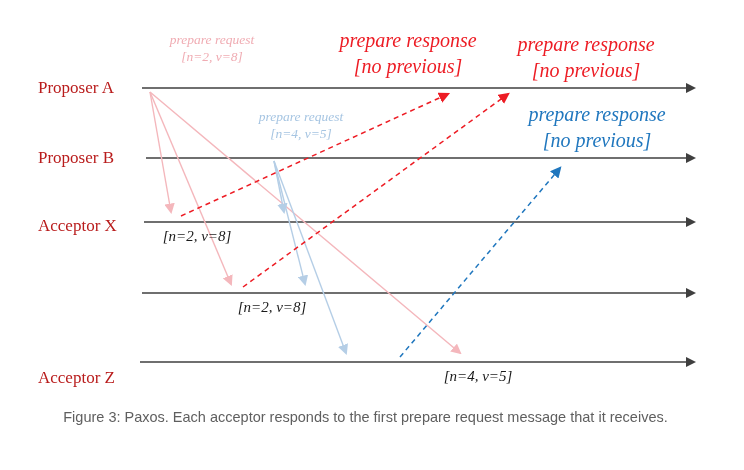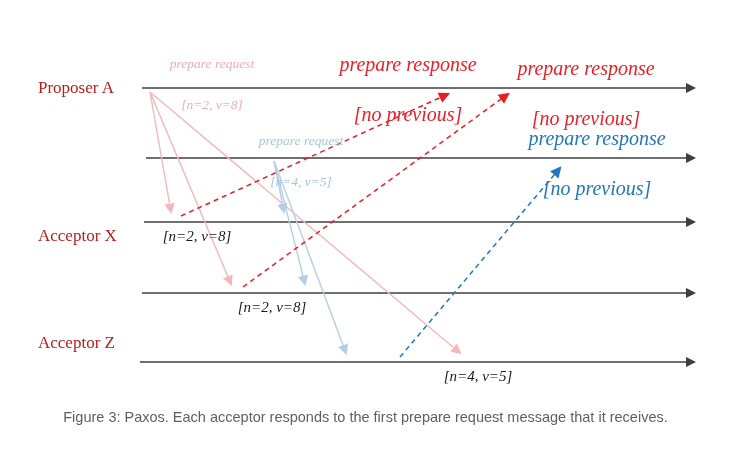--- a/index.html
+++ b/index.html
@@ -17,21 +17,21 @@
     position:absolute; left:38px; transform:translateY(-50%);
     font-size:17px; color:#b91c1c; white-space:nowrap;
     font-family:"Liberation Serif", serif;
   }
 
   .annot {
     position:absolute; transform:translateX(-50%);
     text-align:center; font-style:italic; white-space:nowrap;
     font-family:"Liberation Serif", serif;
   }
-  .annot div { white-space:nowrap;margin-top:24px; }
+  .annot div { white-space:nowrap; }
 
   .req-a-text { color:#f0acb3; font-size:13.5px; line-height:17px; }
   .req-b-text { color:#a6c5e2; font-size:13.5px; line-height:17px; }
   .resp-red  { color:#ed1c24; font-size:20px; line-height:26px; }
   .resp-blue { color:#2077be; font-size:20px; line-height:26px; }
   .accepted  { color:#1a1a1a; font-size:15px; line-height:18px; }
 
   
   .tl { stroke:#3f3f3f; stroke-width:1.3; }
   .ra { stroke:#f4b7bc; stroke-width:1.4; }
@@ -85,22 +85,23 @@
     <line class="rb" x1="274" y1="161" x2="305" y2="284" marker-end="url(#ah-lblue)"></line>
     <line class="rb" x1="274" y1="161" x2="346" y2="353" marker-end="url(#ah-lblue)"></line>
 
     <line class="da" x1="181" y1="216" x2="448" y2="94" marker-end="url(#ah-red)"></line>
     <line class="da" x1="243" y1="287" x2="508" y2="94" marker-end="url(#ah-red)"></line>
 
     <line class="db" x1="400" y1="357" x2="560" y2="168" marker-end="url(#ah-blue)"></line>
   </svg>
 
   <div class="lane-label" style="top:88px">Proposer A</div>
-  <div class="lane-label" style="top:236px">Acceptor X</div>
-  <div class="lane-label" style="top:343px">Acceptor Z</div>
+  <div class="lane-label" style="top:158px">Proposer B</div>
+  <div class="lane-label" style="top:226px">Acceptor X</div>
+  <div class="lane-label" style="top:378px">Acceptor Z</div>
 
   <div class="annot req-a-text" style="left:212px; top:31px">
     <div>prepare request</div>
     <div>[n=2, v=8]</div>
   </div>
 
   <div class="annot req-b-text" style="left:301px; top:108px">
     <div>prepare request</div>
     <div>[n=4, v=5]</div>
   </div>

